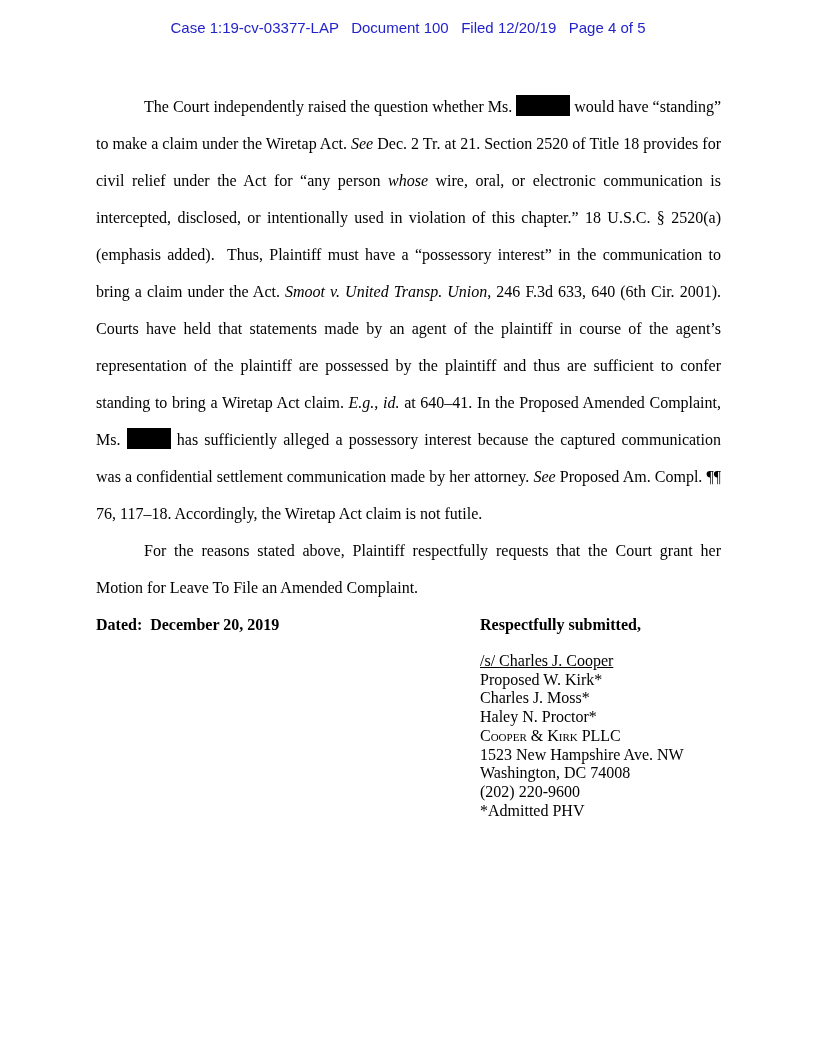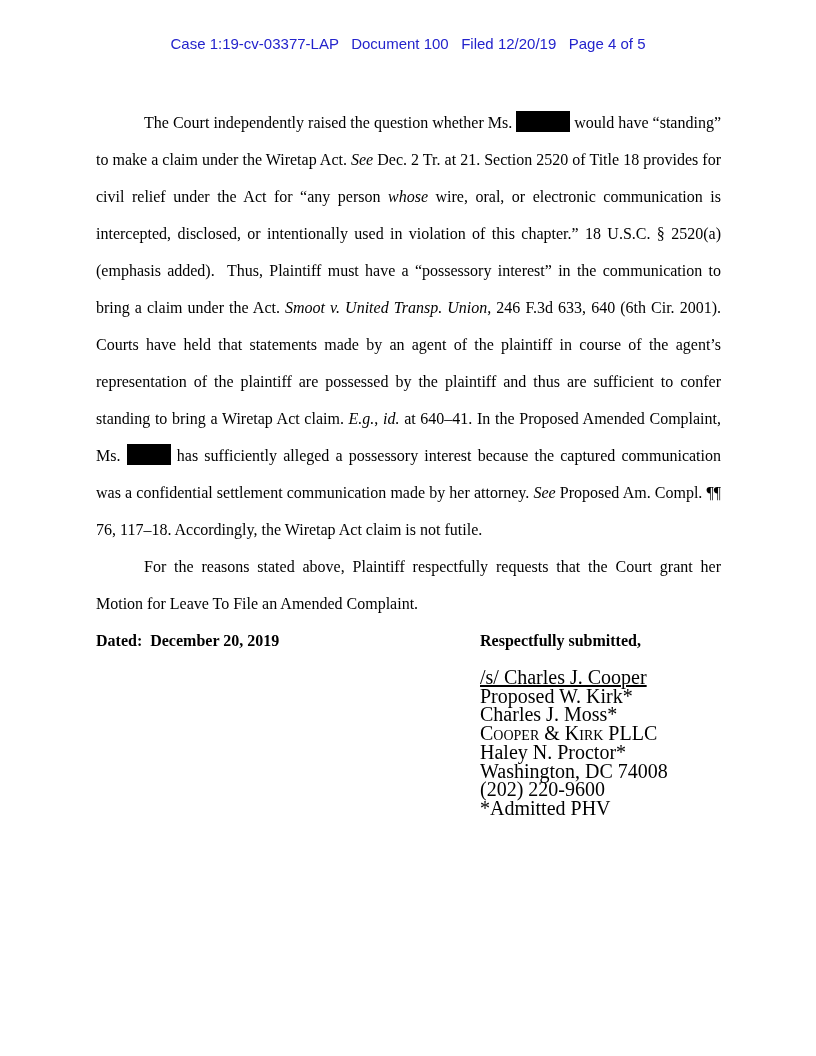--- a/index.html
+++ b/index.html
@@ -4,21 +4,21 @@
 <style>
   html, body { margin: 0; padding: 0; }
   body {
     width: 816px; height: 1056px;
     background: #ffffff;
     position: relative;
     font-family: "Liberation Serif", serif;
     color: #000000;
   }
   .page {
-    position: absolute; left: 0; top: 16px;
+    position: absolute; left: 0; top: 0;
     width: 816px; height: 836px;
     background: #ffffff; overflow: hidden;
   }
   .stamp-header {
     position: absolute; top: 19px; left: 0; width: 816px;
     text-align: center;
     font-family: "Liberation Sans", sans-serif;
     font-size: 15px;
     white-space: pre;
   }
@@ -38,21 +38,21 @@
     background: #000000;
     vertical-align: -4px;
   }
   .closing-row { position: relative; height: 37px; line-height: 37px; font-weight: bold; }
   .dated { position: absolute; left: 0; white-space: pre; }
   .respectfully { position: absolute; left: 384px; }
   .sig-block {
     margin-left: 384px;
     margin-top: 9px;
     line-height: 18.7px;
-    font-size: 20px;
+    font-size: 16px;
   }
   .sig-line { display: block; }
   .sig-line.u { text-decoration: underline; }
   .sig-line.sc { font-variant: small-caps; }
   .page-number {
     position: absolute; top: 971px; left: 430px;
     transform: translateX(-50%);
     font-size: 15px;
   }
 </style>
@@ -72,22 +72,23 @@
 
     <div class="closing-row">
       <span class="dated">Dated:&nbsp; December 20, 2019</span>
       <span class="respectfully">Respectfully submitted,</span>
     </div>
 
     <div class="sig-block" id="sig-block">
         <span class="sig-line u">/s/ Charles J. Cooper</span>
         <span class="sig-line">Proposed W. Kirk*</span>
         <span class="sig-line">Charles J. Moss*</span>
+        <span class="sig-line">Haley N. Proctor*</span>
         <span class="sig-line sc">Cooper &amp; Kirk PLLC</span>
-        <span class="sig-line">Haley N. Proctor*</span>
+        <span class="sig-line">1523 New Hampshire Ave. NW</span>
         <span class="sig-line">Washington, DC 74008</span>
         <span class="sig-line">(202) 220-9600</span>
         <span class="sig-line">*Admitted PHV</span>
       </div>
 
   </div>
 
   <div class="page-number">4</div>
 
 </div>

